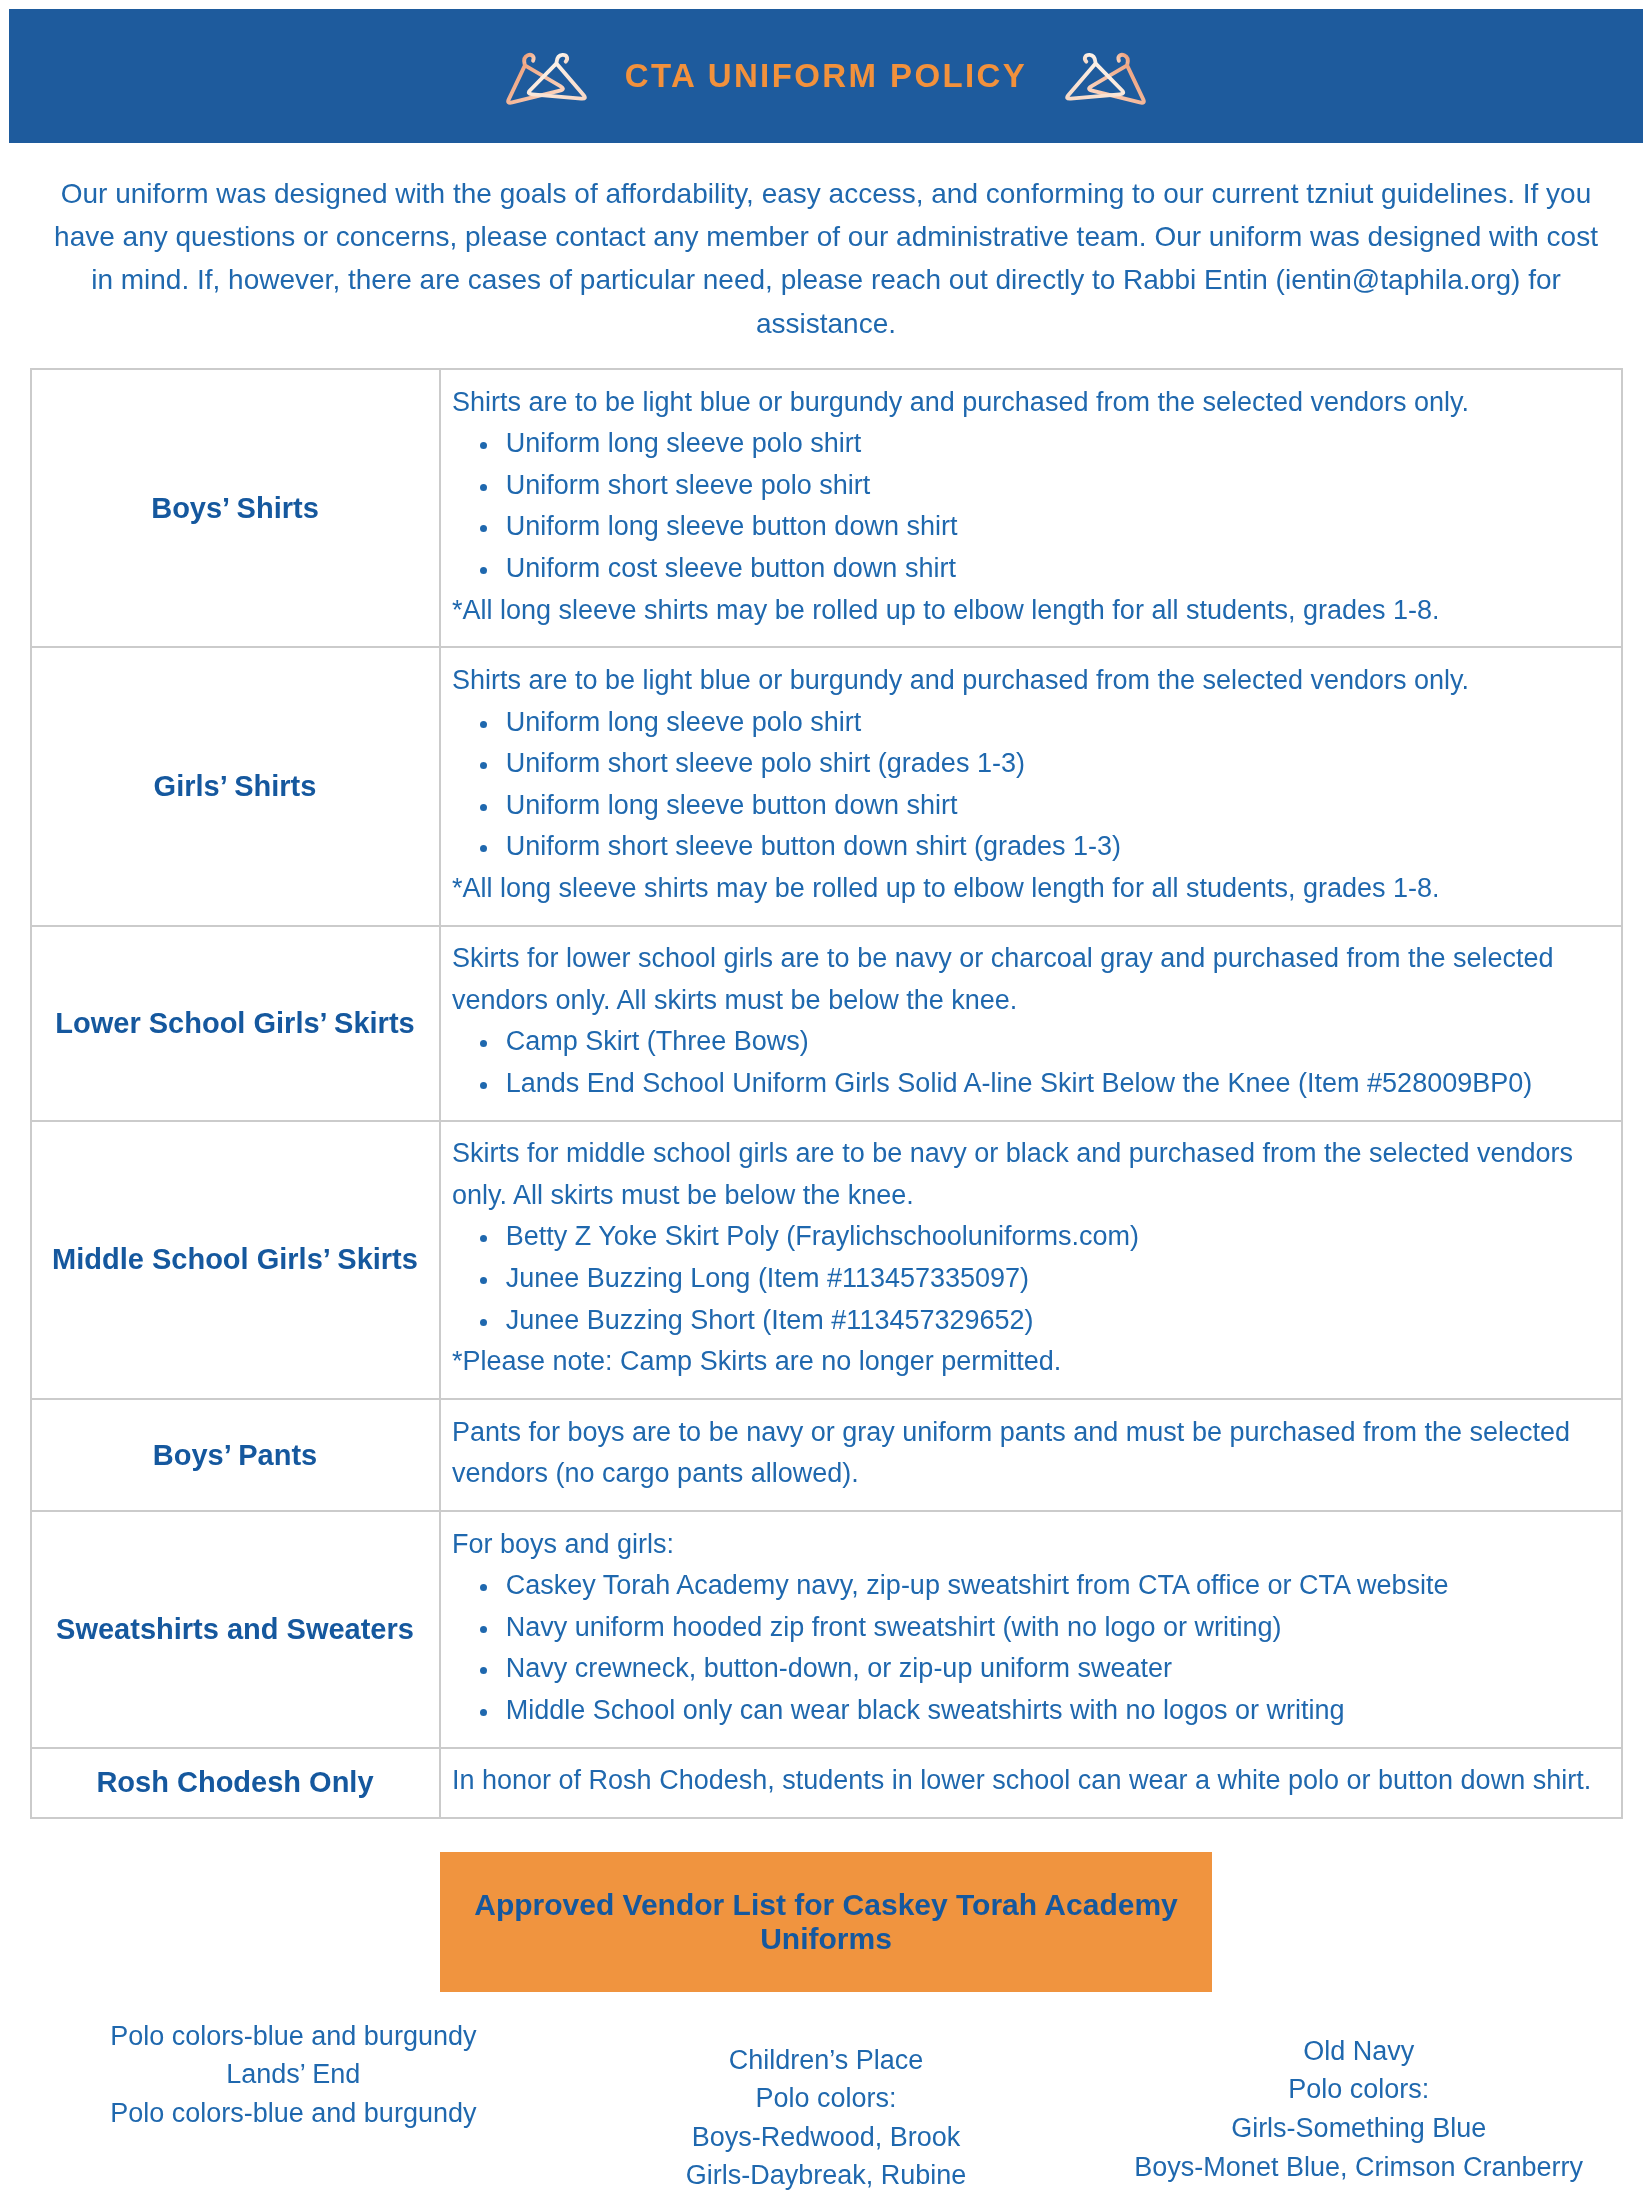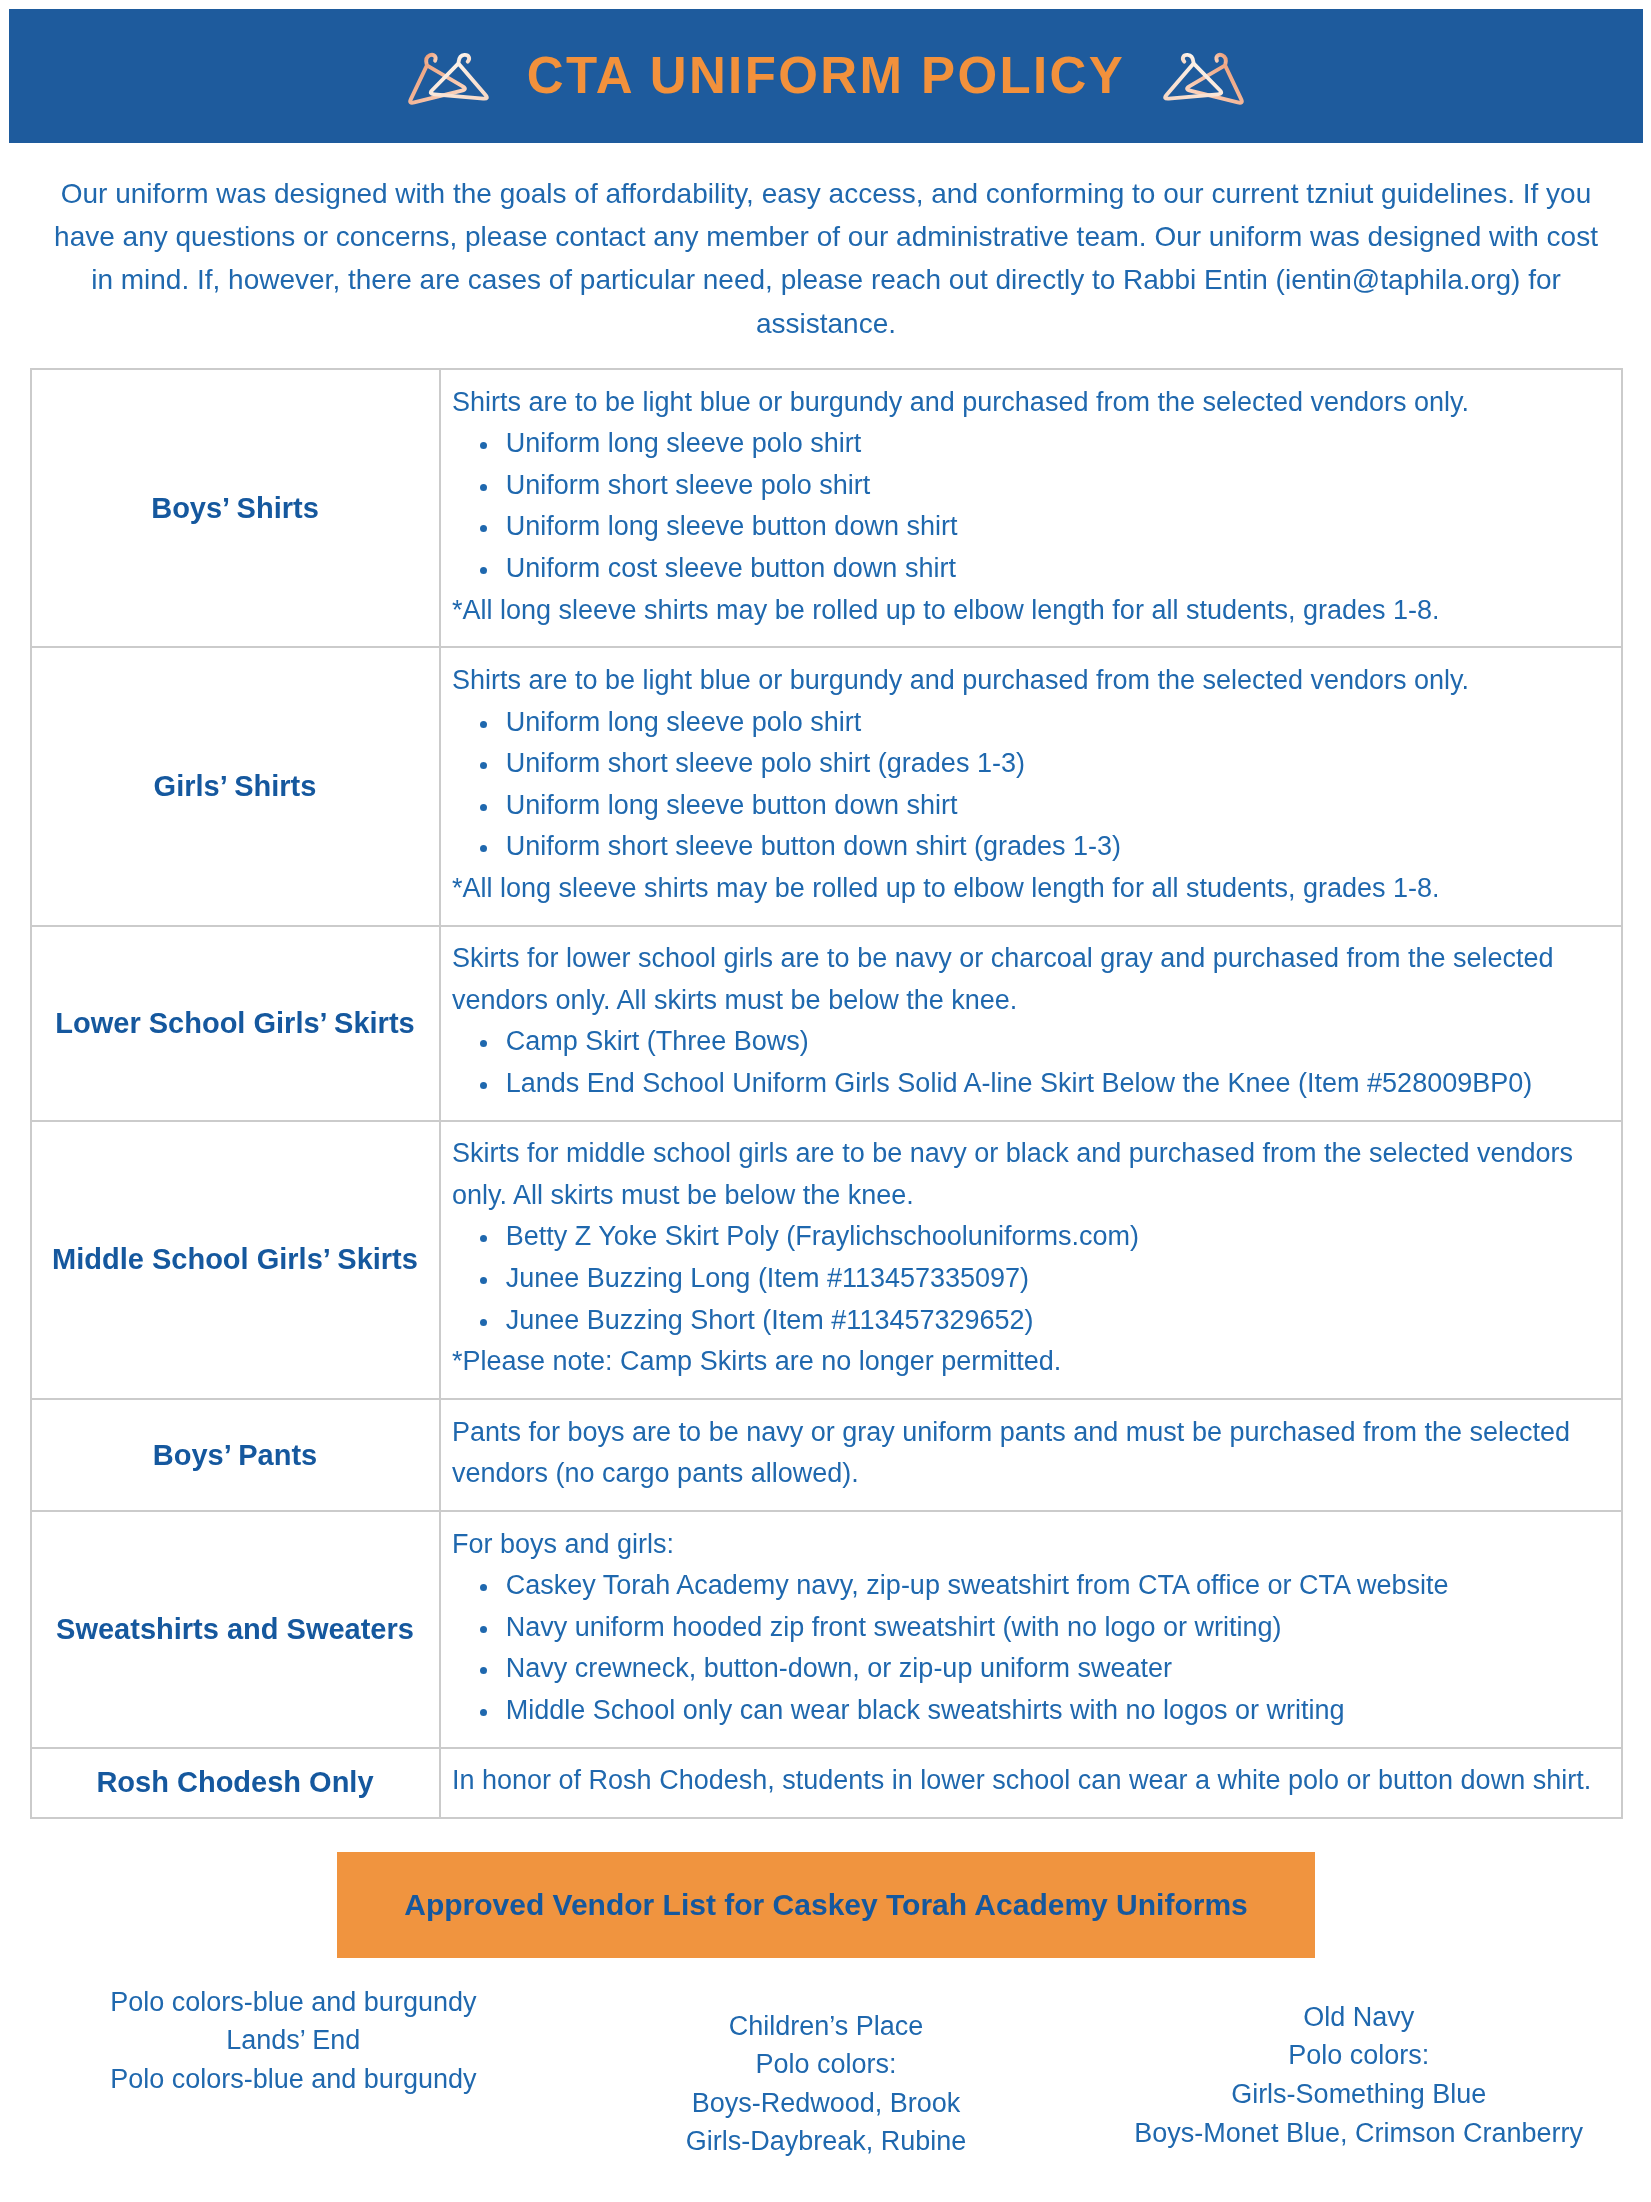--- a/index.html
+++ b/index.html
@@ -22,21 +22,21 @@
   
   .banner{
     margin:8.6px 8.6px 0 8.6px;
     height:134px;
     background:var(--header-blue);
     display:flex;align-items:center;justify-content:center;
     gap:23px;
   }
   .title{
     color:var(--title-orange);
-    font-size:51px;font-weight:700;letter-spacing:2.4px;
+    font-size:33px;font-weight:700;letter-spacing:2.4px;
     margin:0;white-space:nowrap;
   }
   .hanger{display:block;}
   .hanger svg{width:113px;height:96px;display:block;}
   .hanger.mirrored svg{transform:scaleX(-1);}
   
   .intro{
     width:1564px;
     margin:29px auto 23px auto;
     text-align:center;
@@ -62,21 +62,21 @@
     font-size:27px;line-height:1.54;
     color:var(--body-blue);
     vertical-align:middle;
   }
   .content-cell ul{margin:0;padding-left:48px;}
   .content-cell li{padding-left:5.7px;}
   .content-cell li::marker{font-size:0.82em;}
   .bold-inline{font-weight:400;}
   
   .vendor-banner{
-    width:978px;
+    width:772px;
     margin:32.5px auto 0 auto;
     background:var(--banner-orange);
     text-align:center;
     padding:36px 11.5px;
   }
   .vendor-banner-text{
     color:var(--label-blue);
     font-size:30px;font-weight:700;
   }
   

